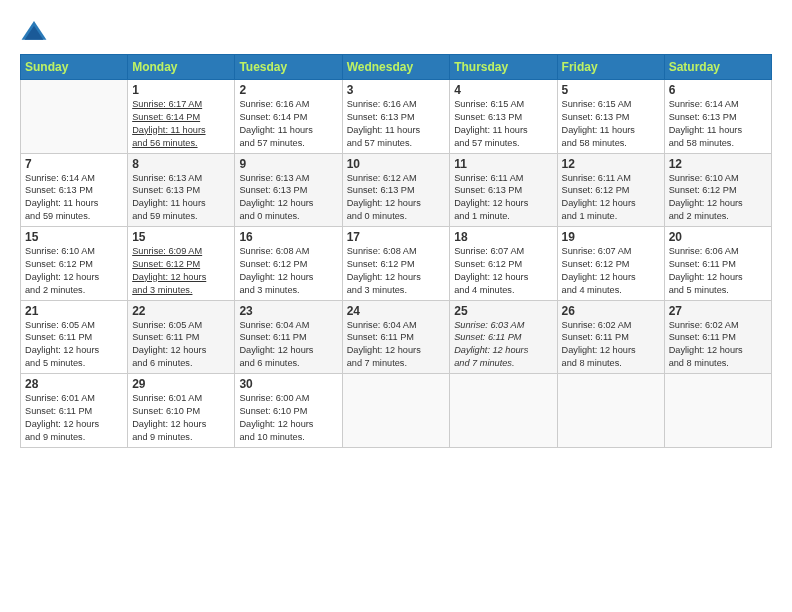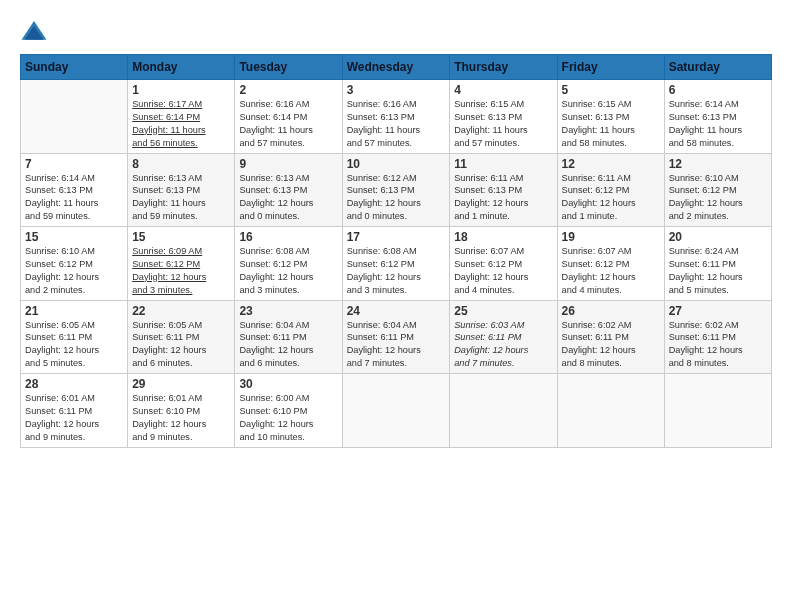--- a/index.html
+++ b/index.html
@@ -52,21 +52,21 @@
       color: #555;
       margin-top: 2px;
     }
     .calendar {
       width: 100%;
       border-collapse: collapse;
       border: 1px solid #ccc;
     }
     .calendar th {
       background: #2a7ab8;
-      color: #0f172a;
+      color: #bef264;
       font-size: 12px;
       font-weight: bold;
       padding: 5px 4px;
       text-align: left;
       border: 1px solid #1a6aaa;
     }
     .calendar td {
       border: 1px solid #ccc;
       vertical-align: top;
       padding: 3px 4px;
@@ -265,21 +265,21 @@
           </td>
           <td>
             <span class="day-number">19</span>
             <div class="day-info" style="white-space: pre-line;">Sunrise: 6:07 AM
 Sunset: 6:12 PM
 Daylight: 12 hours
 and 4 minutes.</div>
           </td>
           <td>
             <span class="day-number">20</span>
-            <div class="day-info" style="white-space: pre-line;">Sunrise: 6:24 AM
+            <div class="day-info" style="white-space: pre-line;">Sunrise: 6:06 AM
 Sunset: 6:11 PM
 Daylight: 12 hours
 and 5 minutes.</div>
           </td>
         </tr>
         <tr>
           <td>
             <span class="day-number">21</span>
             <div class="day-info" style="white-space: pre-line;">Sunrise: 6:05 AM
 Sunset: 6:11 PM

